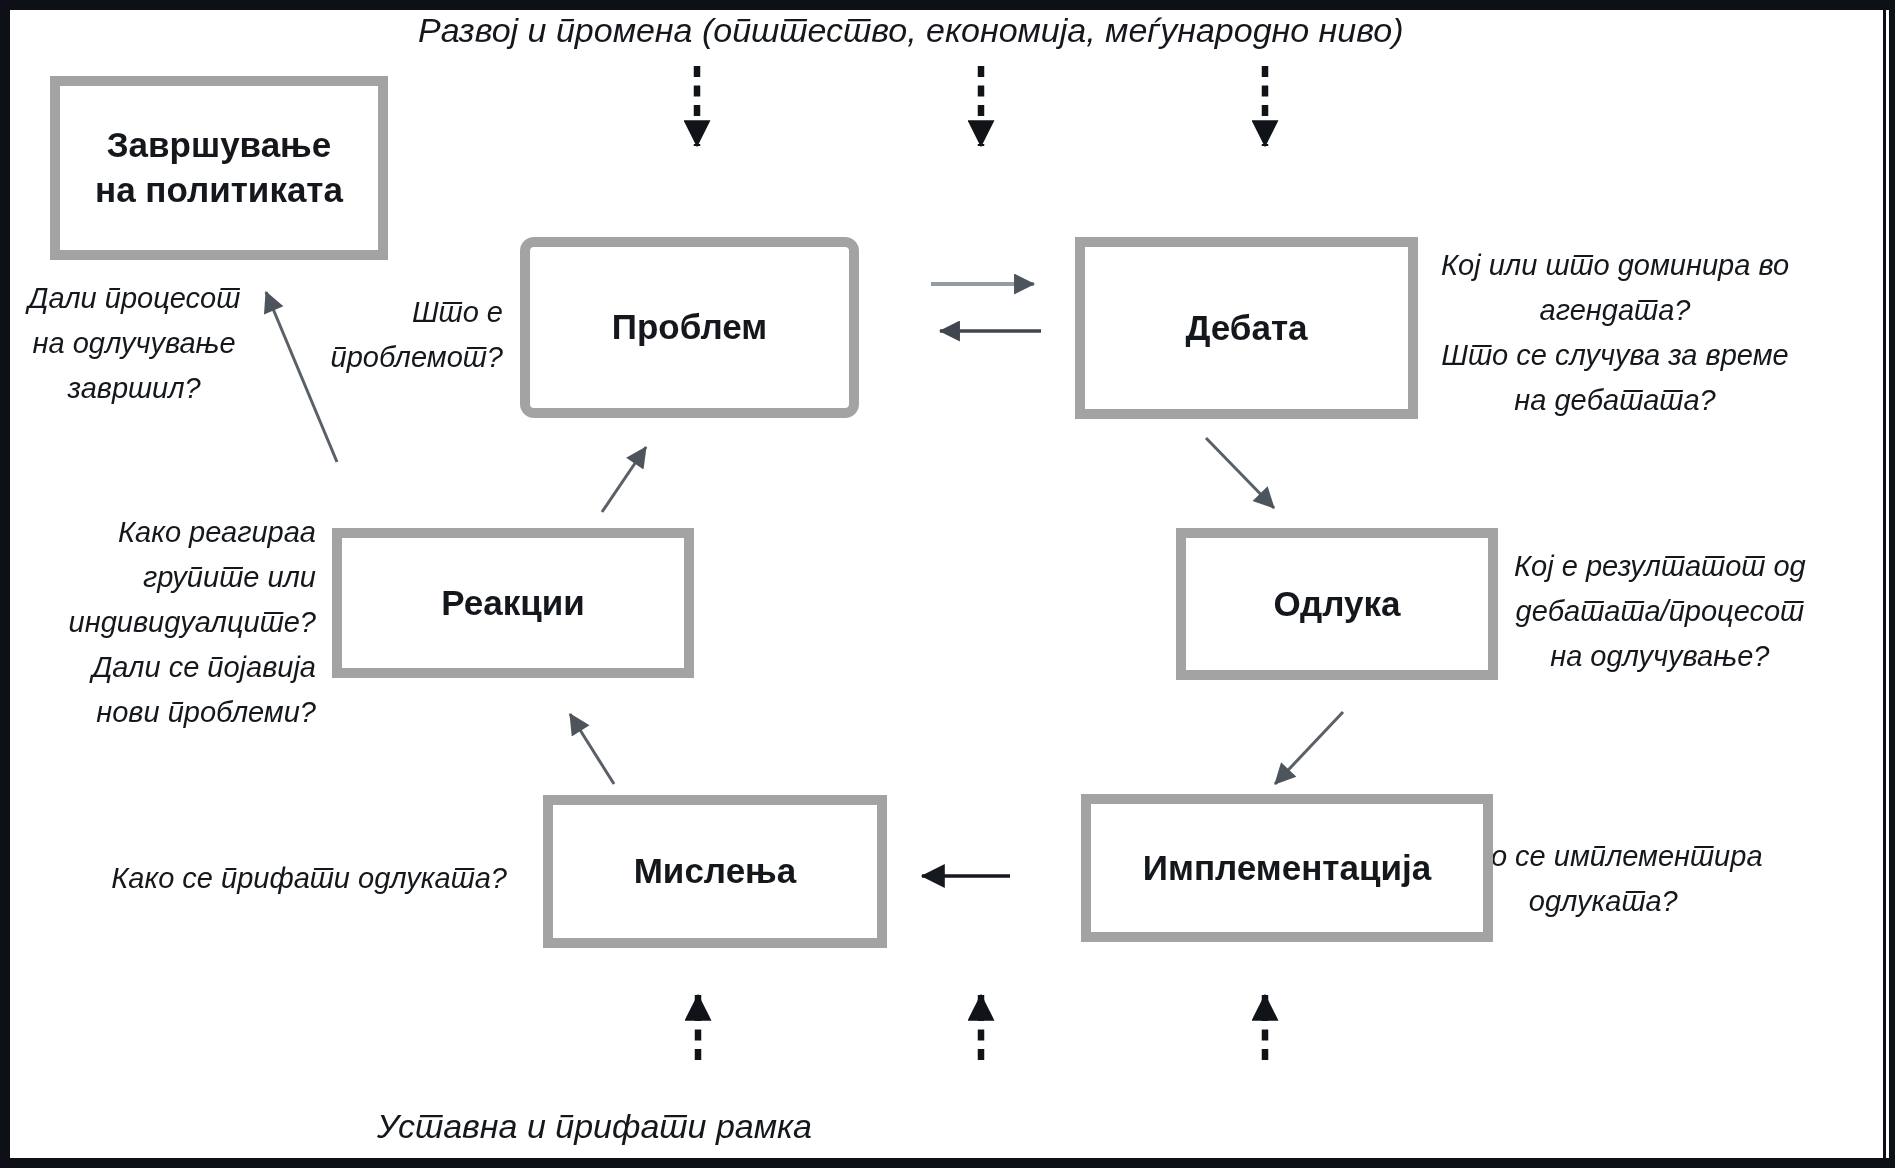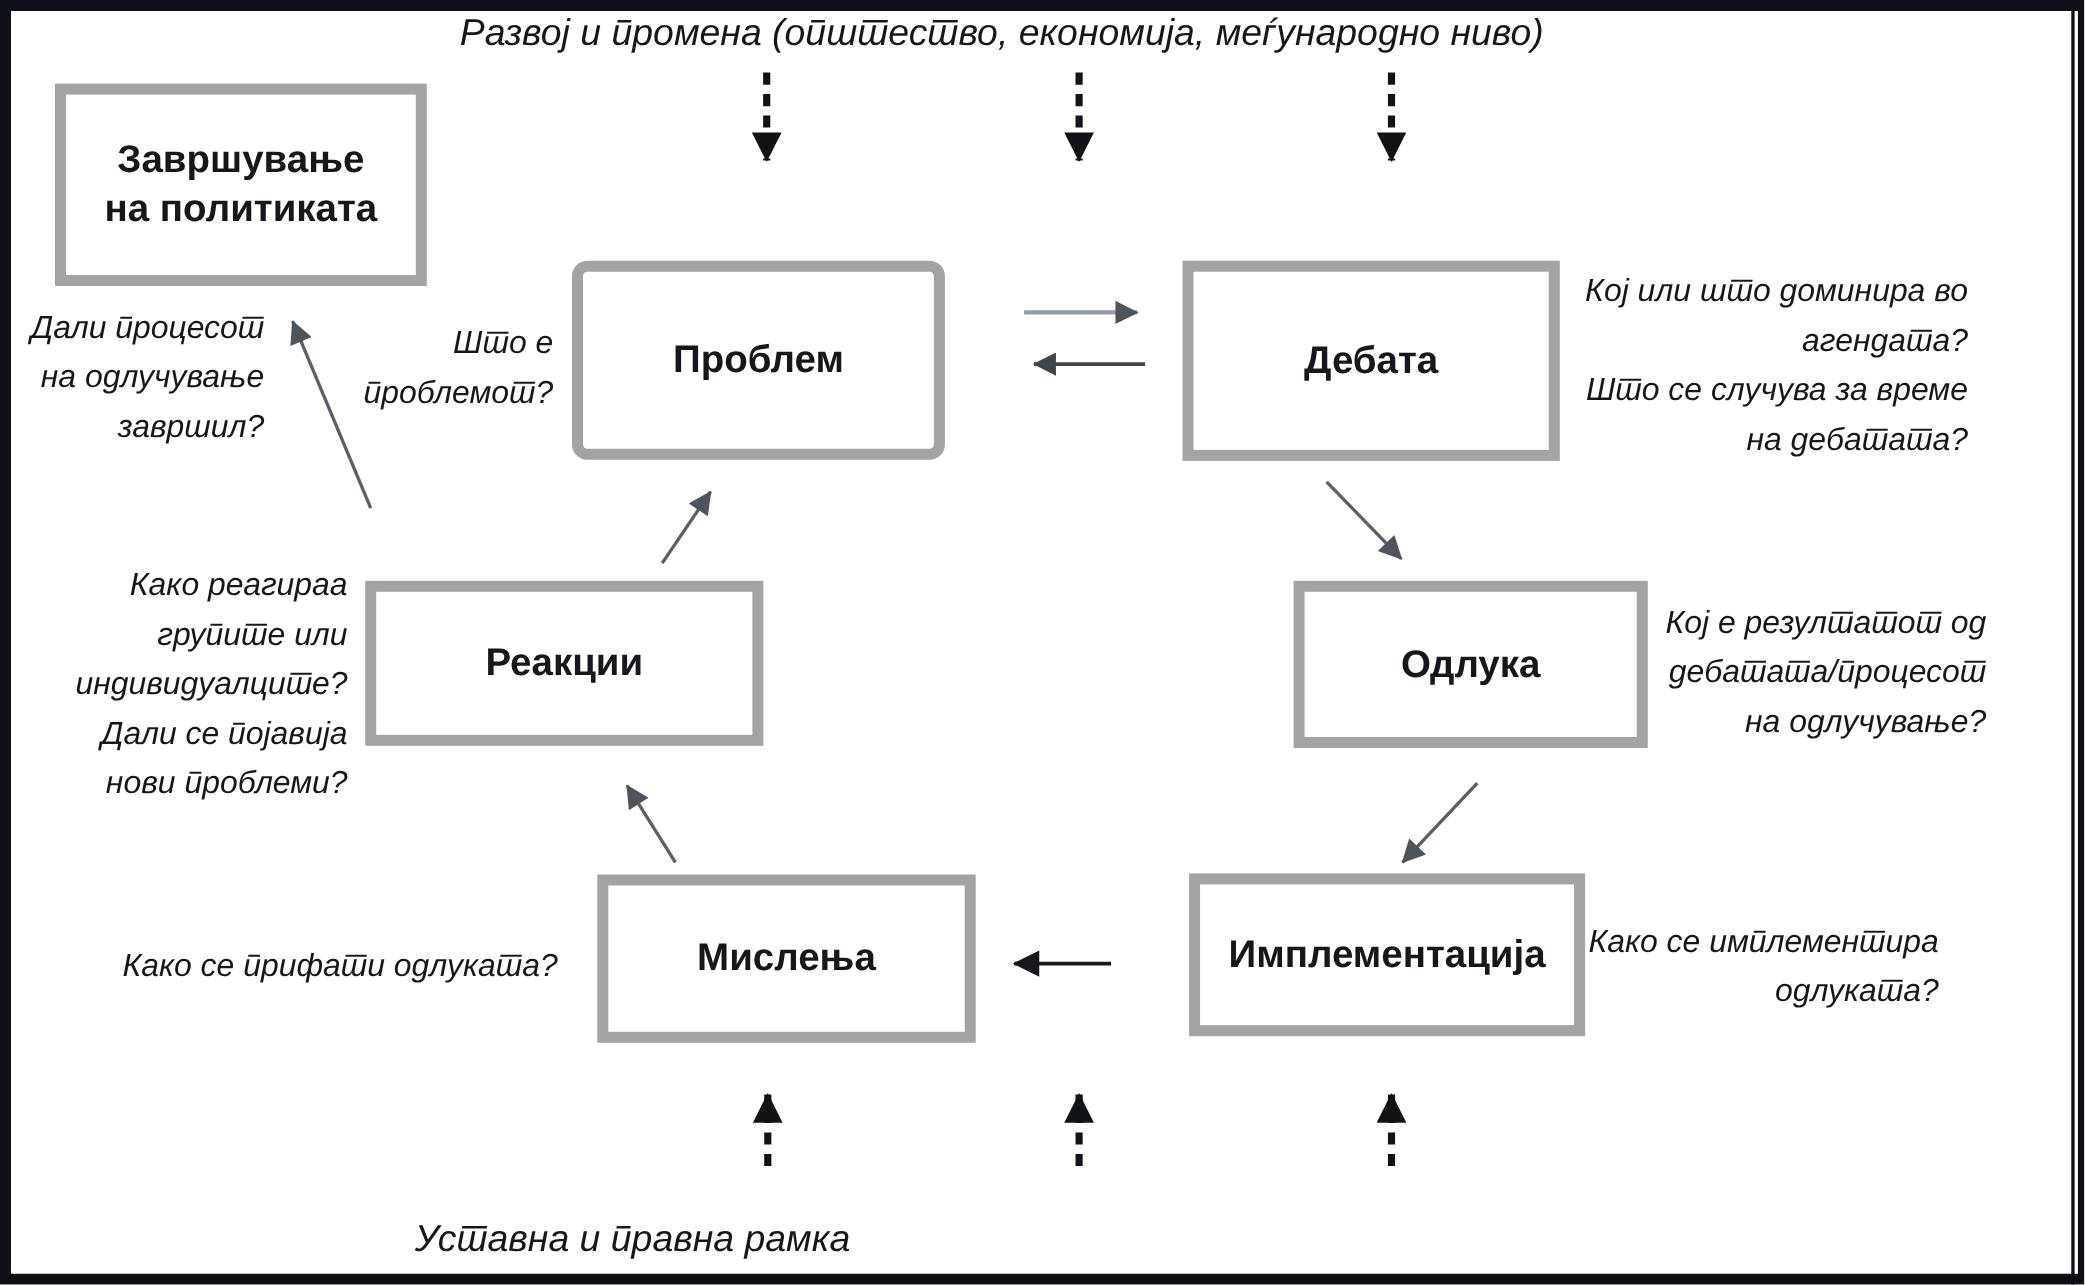--- a/index.html
+++ b/index.html
@@ -57,29 +57,29 @@
   }
   .q {
     position: absolute;
     font-style: italic;
     font-size: 29px;
     line-height: 1.55;
     white-space: pre-line;
     z-index: 2;
   }
   .q.right { text-align: right; }
-  .q.left  { text-align: right; }
+  .q.left  { text-align: center; }
   
   #box-termination    { left: 50px;   top: 76px;  width: 338px; height: 184px; }
   #box-problem        { left: 520px;  top: 237px; width: 339px; height: 181px; border-radius: 14px; }
   #box-debate         { left: 1075px; top: 237px; width: 343px; height: 182px; }
   #box-decision       { left: 1176px; top: 528px; width: 322px; height: 152px; }
   #box-reactions      { left: 332px;  top: 528px; width: 362px; height: 150px; }
   #box-opinions       { left: 543px;  top: 795px; width: 344px; height: 153px; }
-  #box-implementation { left: 1081px; top: 794px; width: 360px; height: 148px; }
+  #box-implementation { left: 1081px; top: 794px; width: 412px; height: 148px; }
   
   #q-termination    { left: 28px;  top: 276px; }
   #q-problem        { right: 1392px; top: 290px; }
   #q-debate         { left: 1441px; top: 243px; }
   #q-decision       { left: 1514px; top: 544px; }
   #q-reactions      { right: 1579px; top: 510px; }
   #q-opinions       { right: 1388px; top: 856px; }
   #q-implementation { left: 1444px; top: 834px; }
 </style>
 </head>
@@ -115,21 +115,21 @@
     <line x1="1041" y1="331" x2="940" y2="331" stroke="#40464e" stroke-width="3.5" marker-end="url(#mDark)"></line>
     <line x1="1206" y1="438" x2="1274" y2="508" stroke="#5a6068" stroke-width="3" marker-end="url(#mGray)"></line>
     <line x1="1343" y1="712" x2="1275" y2="784" stroke="#5a6068" stroke-width="3" marker-end="url(#mGray)"></line>
     <line x1="1010" y1="876" x2="922" y2="876" stroke="#15191e" stroke-width="3.5" marker-end="url(#mBlack)"></line>
     <line x1="614" y1="784" x2="570" y2="714" stroke="#5a6068" stroke-width="3" marker-end="url(#mGray)"></line>
     <line x1="602" y1="512" x2="646" y2="447" stroke="#5a6068" stroke-width="3" marker-end="url(#mGray)"></line>
     <line x1="337" y1="462" x2="266" y2="292" stroke="#5a6068" stroke-width="3" marker-end="url(#mGray)"></line>
   </svg>
 
   <div class="banner top" id="banner-top">Развој и промена (општество, економија, меѓународно ниво)</div>
-  <div class="banner bottom" id="banner-bottom">Уставна и правна рамка</div>
+  <div class="banner bottom" id="banner-bottom">Уставна и прифати рамка</div>
 
   <div class="box" id="box-termination">
     <span class="lbl">Завршување
 на политиката</span>
   </div>
   <div class="box" id="box-problem">
     <span class="lbl">Проблем</span>
   </div>
   <div class="box" id="box-debate">
     <span class="lbl">Дебата</span>

